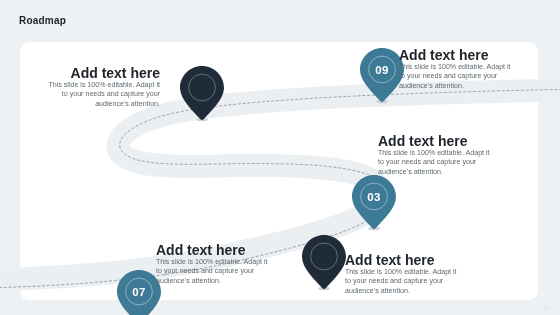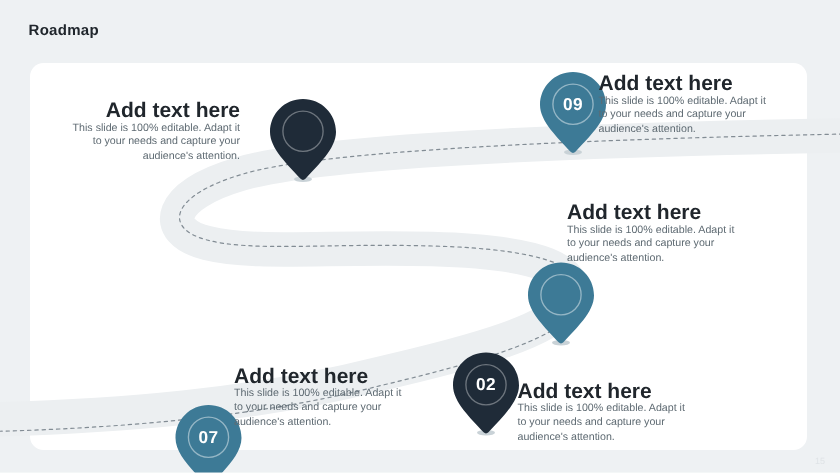--- a/index.html
+++ b/index.html
@@ -132,33 +132,33 @@
         <div class="tb-head">Add text here</div>
         <div class="tb-body">This slide is 100% editable. Adapt it to your needs and capture your audience's attention.</div>
       </div>
 
       <div class="pin" style="left:282px; top:193px;">
         <svg viewBox="0 0 44 56">
           <ellipse cx="22" cy="53.5" rx="6" ry="1.8" fill="#c9d2d7"></ellipse>
           <path d="M22 0 C9.8 0 0 9.8 0 22 C0 33 12 44 20.4 53.2 C21.3 54.2 22.7 54.2 23.6 53.2 C32 44 44 33 44 22 C44 9.8 34.2 0 22 0 Z" fill="#1f2b38"></path>
           <circle cx="22" cy="21.5" r="13.4" fill="none" stroke="#ffffff" stroke-opacity="0.35" stroke-width="0.9"></circle>
         </svg>
-        <div class="pin-num">02</div>
       </div>
       <div class="textblock align-left" style="left:325px; top:213px;">
         <div class="tb-head">Add text here</div>
         <div class="tb-body">This slide is 100% editable. Adapt it to your needs and capture your audience's attention.</div>
       </div>
 
       <div class="pin" style="left:332px; top:133px;">
         <svg viewBox="0 0 44 56">
           <ellipse cx="22" cy="53.5" rx="6" ry="1.8" fill="#c9d2d7"></ellipse>
           <path d="M22 0 C9.8 0 0 9.8 0 22 C0 33 12 44 20.4 53.2 C21.3 54.2 22.7 54.2 23.6 53.2 C32 44 44 33 44 22 C44 9.8 34.2 0 22 0 Z" fill="#3d7a96"></path>
           <circle cx="22" cy="21.5" r="13.4" fill="none" stroke="#ffffff" stroke-opacity="0.45" stroke-width="0.9"></circle>
         </svg>
+        <div class="pin-num">03</div>
       </div>
       <div class="textblock align-left" style="left:358px; top:94px;">
         <div class="tb-head">Add text here</div>
         <div class="tb-body">This slide is 100% editable. Adapt it to your needs and capture your audience's attention.</div>
       </div>
 
       <div class="pin" style="left:160px; top:24px;">
         <svg viewBox="0 0 44 56">
           <ellipse cx="22" cy="53.5" rx="6" ry="1.8" fill="#c9d2d7"></ellipse>
           <path d="M22 0 C9.8 0 0 9.8 0 22 C0 33 12 44 20.4 53.2 C21.3 54.2 22.7 54.2 23.6 53.2 C32 44 44 33 44 22 C44 9.8 34.2 0 22 0 Z" fill="#1f2b38"></path>

